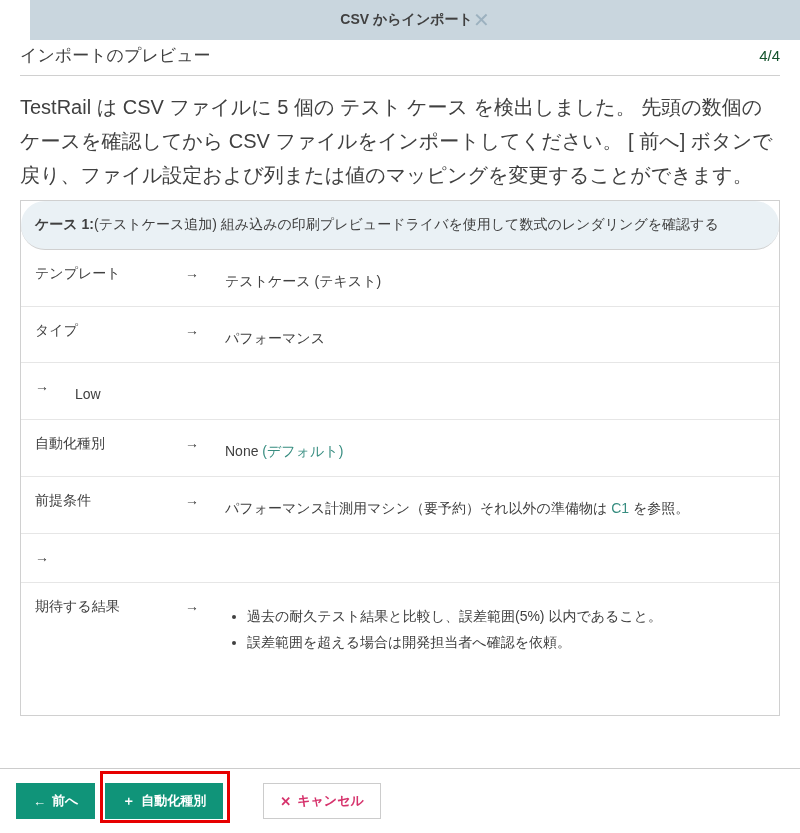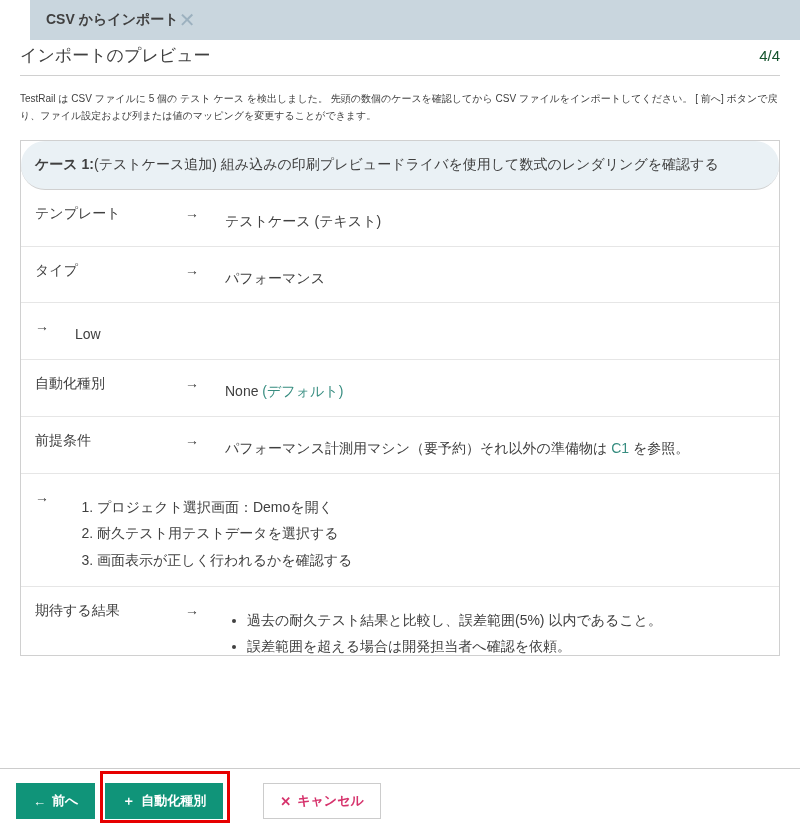--- a/index.html
+++ b/index.html
@@ -9,21 +9,21 @@
       color: #404040;
       background: #fff;
       width: 800px;
       height: 833px;
       position: relative;
     }
     .dialog-header {
       background: #c9d6de;
       padding: 10px 16px;
       display: flex;
-      justify-content: flex-start;
+      justify-content: center;
       align-items: center;
       margin-left: 30px;
     }
     .dialog-title {
       font-weight: bold;
       font-size: 14px;
       color: #404040;
     }
     .close-icon {
       color: #9cb1bf;
@@ -44,24 +44,24 @@
     }
     .subtitle {
       font-size: 17px;
       color: #404040;
     }
     .step-indicator {
       color: #14532d;
       font-size: 15px;
     }
     .description {
-      font-size: 10px;
+      font-size: 20px;
       line-height: 1.7;
       color: #404040;
-      margin-bottom: 16px;
+      margin-bottom: 8px;
     }
     .preview-scroll {
       border: 1px solid #d0d0d0;
       height: 516px;
       overflow-y: scroll;
       position: relative;
     }
     .case-header {
       background: #eaf1f5;
       padding: 12px 14px;
@@ -194,27 +194,20 @@
     <div class="field-row">
       <div class="field-label">前提条件</div>
       <div class="field-arrow">→</div>
       <div class="field-value">
         <span>パフォーマンス計測用マシン（要予約）それ以外の準備物は </span><span class="link">C1</span><span> を参照。</span>
       </div>
     </div>
 
     <div class="field-row">
       <div class="field-arrow">→</div>
-      <div class="field-value">
-        <ol class="steps-list">
-          <li>プロジェクト選択画面：Demoを開く</li>
-          <li>耐久テスト用テストデータを選択する</li>
-          <li>画面表示が正しく行われるかを確認する</li>
-        </ol>
-      </div>
     </div>
 
     <div class="field-row" style="border-bottom:none;">
       <div class="field-label">期待する結果</div>
       <div class="field-arrow">→</div>
       <div class="field-value">
         <ul class="results-list">
           <li>過去の耐久テスト結果と比較し、誤差範囲(5%) 以内であること。</li>
           <li>誤差範囲を超える場合は開発担当者へ確認を依頼。</li>
         </ul>

